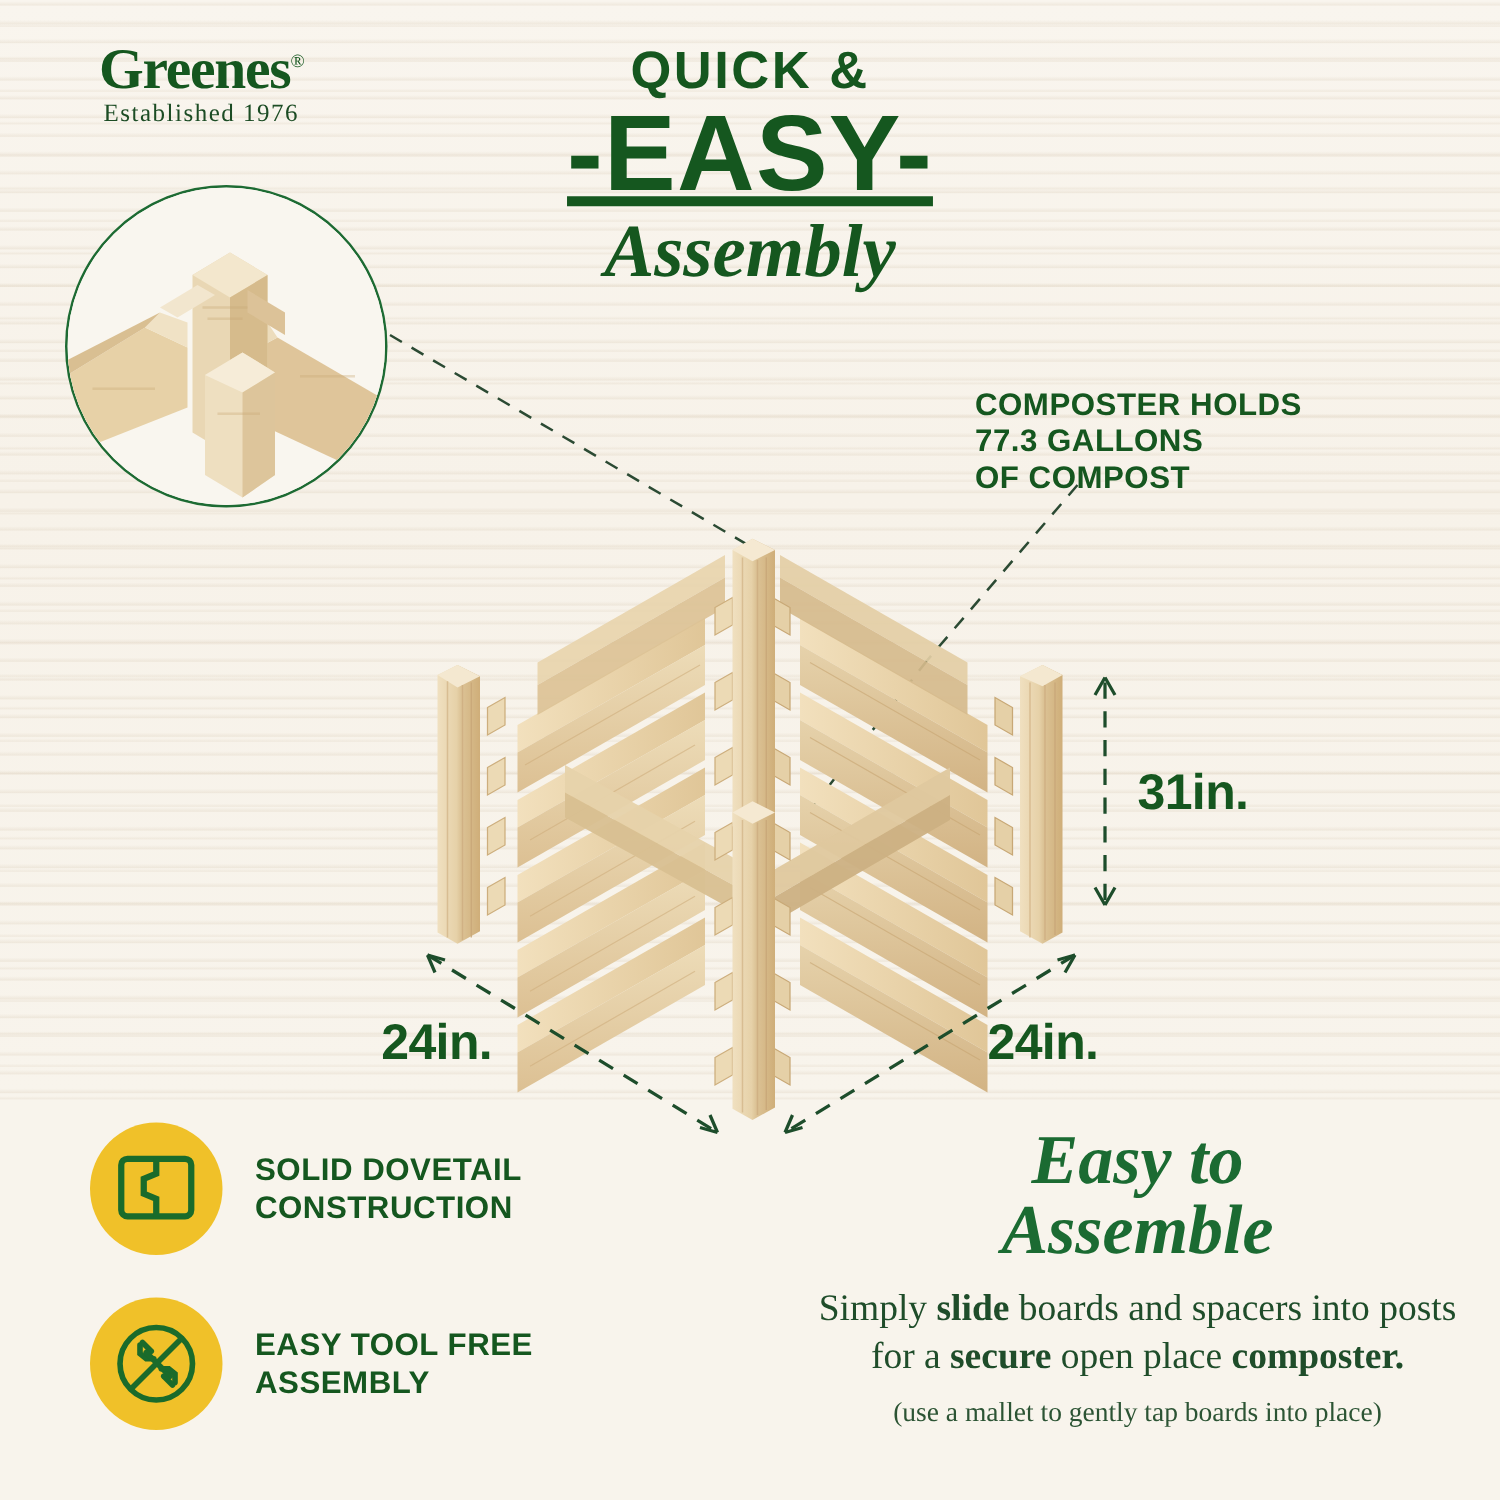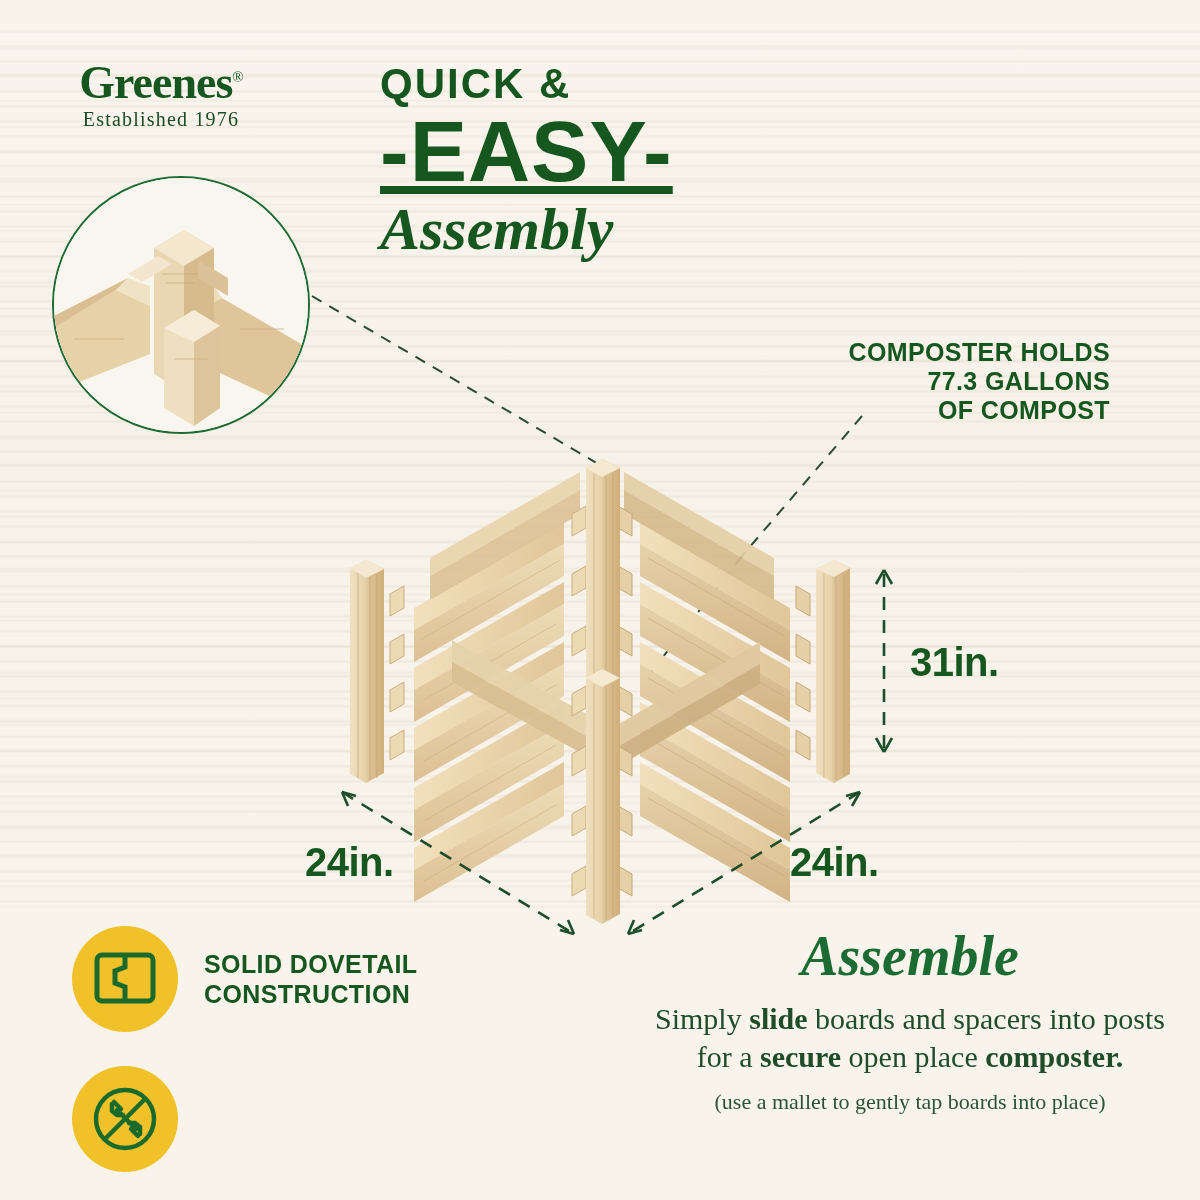--- a/index.html
+++ b/index.html
@@ -18,38 +18,37 @@
         rgba(226,214,196,0.00) 5px,
         rgba(219,206,186,0.30) 6px,
         rgba(219,206,186,0.00) 9px,
         rgba(226,214,196,0.00) 15px),
       repeating-linear-gradient(0deg,
         rgba(214,199,176,0.00) 0px,
         rgba(214,199,176,0.22) 1px,
         rgba(214,199,176,0.00) 3px,
         rgba(214,199,176,0.00) 26px),
       linear-gradient(180deg,#f9f5ee 0%,#f7f2e9 45%,#f8f4ec 100%);
-    margin-top: 28px;
   }
 
   
   #logo{position:absolute;left:36px;top:32px;width:250px;text-align:center;}
   #logo .wordmark{
     font-family:"Liberation Serif", serif;
     font-weight:bold;font-size:46px;line-height:1;
     color:#15571f;letter-spacing:-1px;position:relative;display:inline-block;
   }
   #logo .reg{font-size:15px;vertical-align:super;font-weight:normal;}
   #logo .tagline{
     font-family:"Liberation Serif", serif;
     font-size:20px;color:#1c4c24;letter-spacing:1.2px;margin-top:2px;
   }
 
   
-  #headline{position:absolute;left:380px;top:34px;width:440px;color:#15571f;}
+  #headline{position:absolute;left:380px;top:34px;width:440px;text-align:center;color:#15571f;}
   #headline .l1{
     font-weight:bold;font-size:42px;letter-spacing:2px;line-height:1.05;
     font-family:"Liberation Sans", sans-serif;
   }
   #headline .l2{
     font-weight:bold;font-size:86px;letter-spacing:1px;line-height:1.0;margin-top:2px;
     font-family:"Liberation Sans", sans-serif;
     text-decoration:underline;
   }
   #headline .l3{
@@ -60,21 +59,21 @@
   
   #detail-circle{
     position:absolute;left:52px;top:148px;width:254px;height:254px;
     border-radius:50%;border:2px solid #1d6b33;overflow:hidden;
     background:#f9f6ef;
   }
   #detail-circle .joint{position:absolute;left:0;top:0;width:100%;height:100%;}
 
   
   #gallons-callout{
-    position:absolute;left:780px;top:310px;width:330px;text-align:right;
+    position:absolute;left:780px;top:310px;width:330px;text-align:left;
     color:#15571f;font-weight:bold;font-size:25px;line-height:1.16;letter-spacing:0.4px;
   }
 
   
   .dim-label{position:absolute;color:#15571f;font-weight:bold;font-size:40px;letter-spacing:-0.5px;}
   #dim-left{left:305px;top:812px;}
   #dim-right{left:790px;top:812px;}
   #dim-height{left:910px;top:612px;}
 
   
@@ -434,21 +433,24 @@
         <g stroke="#1a6b2b" stroke-width="4.5" fill="none" stroke-linecap="round">
           <path d="M22,20 L22,27 L27,31 L33,31"></path>
           <path d="M24,18 L31,25"></path>
           <path d="M27,26 L46,45"></path>
           <path d="M50,50 L50,43 L45,39 L39,39"></path>
           <path d="M48,52 L41,45"></path>
         </g>
         <path d="M15,55 L55,15" stroke="#1a6b2b" stroke-width="4.5" stroke-linecap="round"></path>
       </svg>
     </div>
+    <div class="ftext">EASY TOOL FREE
+ASSEMBLY</div>
   </div>
 
   <div id="assemble-block">
+    <div class="script">Easy to</div>
     <div class="script">Assemble</div>
     <div class="body"><span>Simply </span><b>slide</b><span> boards and spacers into posts for a </span><b>secure</b><span> open place </span><b>composter.</b></div>
     <div class="note">(use a mallet to gently tap boards into place)</div>
   </div>
 
 </div>
 
 </body></html>

